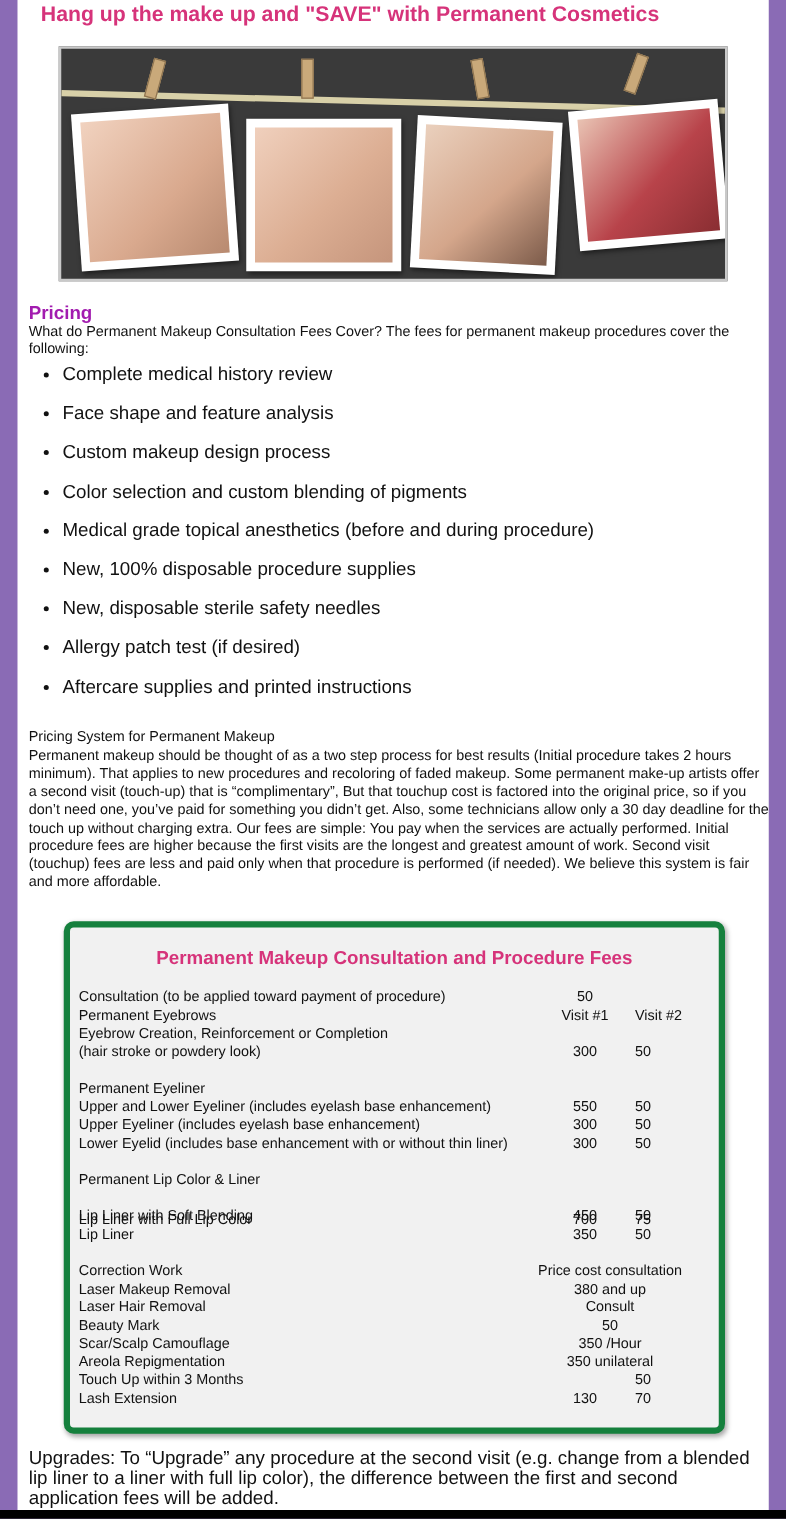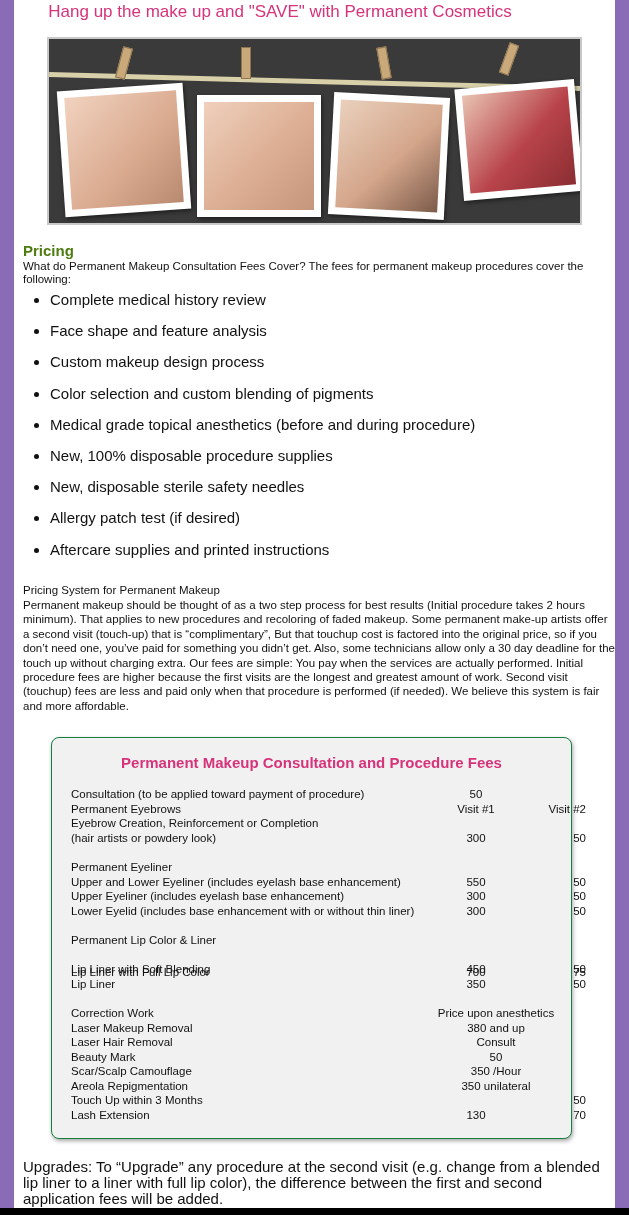--- a/index.html
+++ b/index.html
@@ -1,36 +1,36 @@
 <!DOCTYPE html>
 <html><head>
 <meta charset="utf-8">
 <style>
   html,body{margin:0;padding:0;}
   body{width:629px;height:1215px;background:#8a6bb5;position:relative;overflow:hidden;font-family:"Liberation Sans",sans-serif;color:#111;}
   .page{position:absolute;left:14px;top:0;width:601px;height:1208px;background:#fff;}
   .bottom-bar{position:absolute;left:0;top:1208px;width:629px;height:7px;background:#000;}
-  .title{position:absolute;left:0;top:2px;width:532px;text-align:center;color:#d6337a;font-weight:normal;font-size:17px;}
+  .title{position:absolute;left:0;top:2px;width:532px;text-align:center;color:#d6337a;font-weight:bold;font-size:17px;}
   .hero{position:absolute;left:33px;top:37px;width:535px;height:188px;background:#3a3a3a;border:2px solid #c9c9c9;box-sizing:border-box;overflow:hidden;}
   .rope{position:absolute;left:0;top:40px;width:100%;height:5px;background:#d8d0a8;transform:rotate(1.5deg);}
   .photo{position:absolute;background:#fff;padding:7px;box-shadow:1px 2px 4px rgba(0,0,0,.5);}
   .photo .img{width:100%;height:100%;}
   .pin{position:absolute;width:8px;height:30px;background:#c9a97a;border:1px solid #8e7450;}
-  .section-h{position:absolute;left:9px;top:242px;color:#4d7c0f;font-weight:bold;font-size:15px;}
+  .section-h{position:absolute;left:9px;top:242px;color:#a21caf;font-weight:bold;font-size:15px;}
   .intro{position:absolute;left:9px;top:260px;width:590px;font-size:11.5px;line-height:13px;}
   ul.list{position:absolute;left:16px;top:284px;margin:0;padding:0 0 0 20px;width:570px;font-size:15px;}
   ul.list li{height:31.2px;line-height:31.2px;}
   .ps-h{position:absolute;left:9px;top:584px;font-weight:normal;font-size:11.5px;}
   .ps-body{position:absolute;left:9px;top:598px;width:592px;font-size:11.5px;line-height:14.4px;}
-  .fees{position:absolute;left:37px;top:737px;width:519px;height:400px;background:#f1f1f1;border:1px solid #15803d;border-radius:8px;box-shadow:1px 2px 4px rgba(0,0,0,.35);}
+  .fees{position:absolute;left:37px;top:737px;width:519px;height:400px;background:#f1f1f1;border:5px solid #15803d;border-radius:8px;box-shadow:1px 2px 4px rgba(0,0,0,.35);}
   .fees-title{position:absolute;left:0;top:16px;width:100%;text-align:center;color:#d6337a;font-weight:bold;font-size:15px;}
-  .row{position:absolute;left:7px;width:505px;height:14.6px;font-size:11.5px;line-height:14.6px;margin-left:12px;}
+  .row{position:absolute;left:7px;width:505px;height:14.6px;font-size:11.5px;line-height:14.6px;}
   .row .lbl{position:absolute;left:0;top:0;white-space:nowrap;}
   .row .v1{position:absolute;left:370px;width:70px;text-align:center;top:0;}
-  .row .v2{position:absolute;left:445px;width:70px;text-align:right;top:0;}
+  .row .v2{position:absolute;left:445px;width:70px;text-align:left;top:0;}
   .row .vw{position:absolute;left:355px;width:140px;text-align:center;top:0;}
   .upgrades{position:absolute;left:9px;top:1159px;width:580px;font-size:15px;line-height:16px;}
 </style>
 </head>
 <body>
 
 <div class="page">
   <div class="title">Hang up the make up and "SAVE" with Permanent Cosmetics</div>
 
   <div class="hero">
@@ -82,21 +82,21 @@
           <span class="lbl">Permanent Eyebrows</span>
           <span class="v1">Visit #1</span>
           <span class="v2">Visit #2</span>
         </div>
         <div class="row" style="top: 78px; text-align: right;">
           <span class="lbl">Eyebrow Creation, Reinforcement or Completion</span>
           <span class="v1"></span>
           <span class="v2"></span>
         </div>
         <div class="row" style="top: 92.5px;">
-          <span class="lbl">(hair artists or powdery look)</span>
+          <span class="lbl">(hair stroke or powdery look)</span>
           <span class="v1">300</span>
           <span class="v2">50</span>
         </div>
         <div class="row" style="top: 122px; padding-left: 27px;">
           <span class="lbl">Permanent Eyeliner</span>
           <span class="v1"></span>
           <span class="v2"></span>
         </div>
         <div class="row" style="top: 136.5px;">
           <span class="lbl">Upper and Lower Eyeliner (includes eyelash base enhancement)</span>
@@ -128,21 +128,21 @@
           <span class="v1">450</span>
           <span class="v2">50</span>
         </div>
         <div class="row" style="top: 238.5px;">
           <span class="lbl">Lip Liner</span>
           <span class="v1">350</span>
           <span class="v2">50</span>
         </div>
         <div class="row" style="top: 268px;">
           <span class="lbl">Correction Work</span>
-          <span class="vw">Price upon anesthetics</span>
+          <span class="vw">Price cost consultation</span>
         </div>
         <div class="row" style="top: 282.5px;">
           <span class="lbl">Laser Makeup Removal</span>
           <span class="vw">380 and up</span>
         </div>
         <div class="row" style="top: 297px;">
           <span class="lbl">Laser Hair Removal</span>
           <span class="vw">Consult</span>
         </div>
         <div class="row" style="top: 311.5px;">

